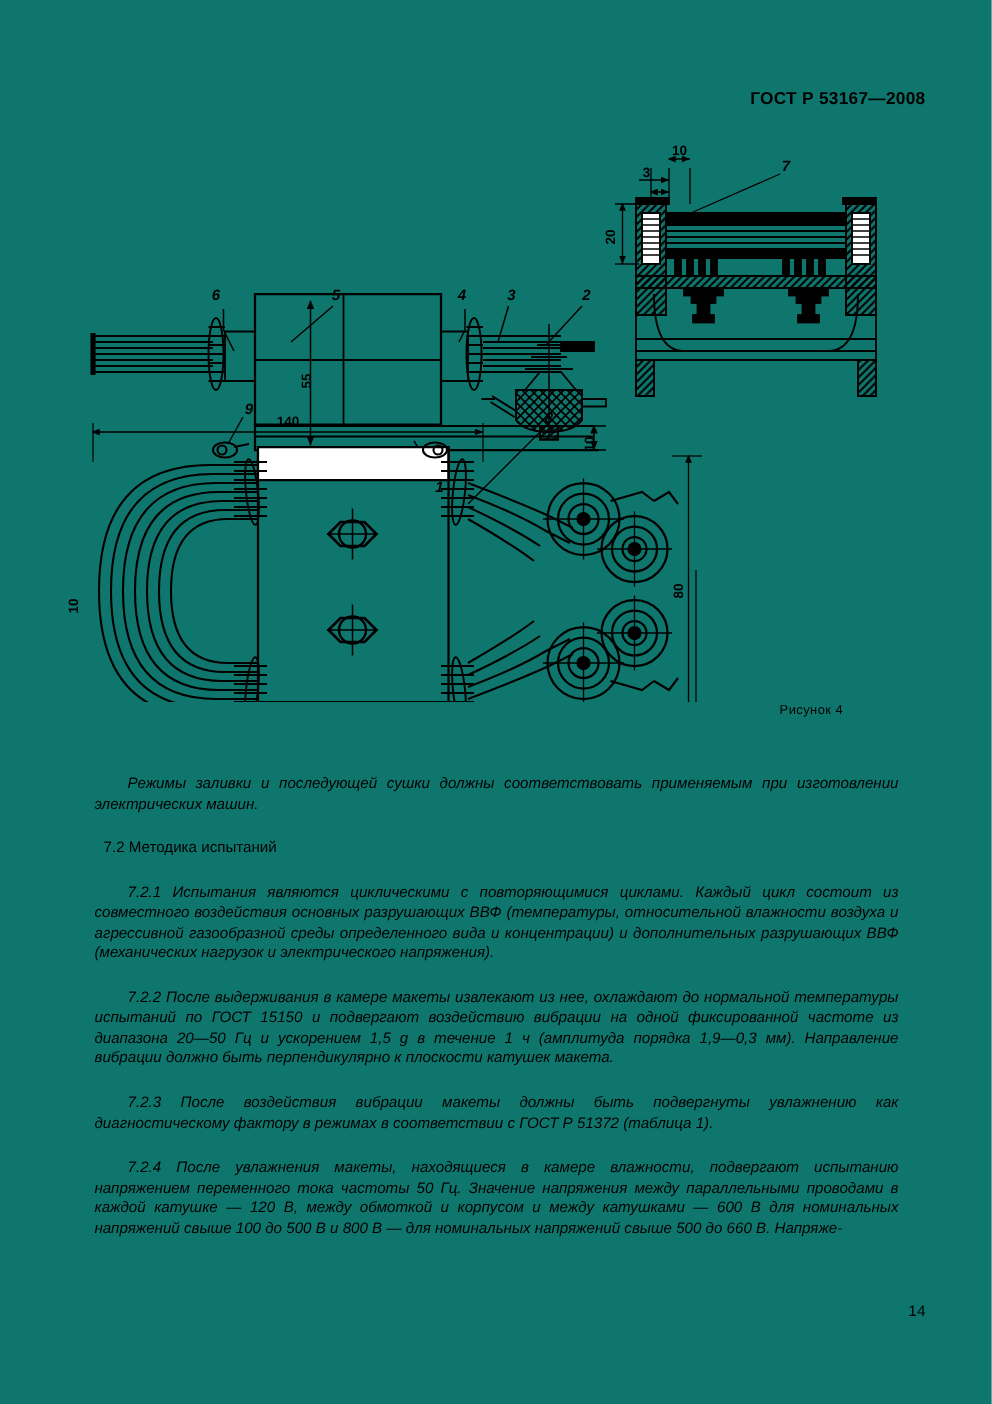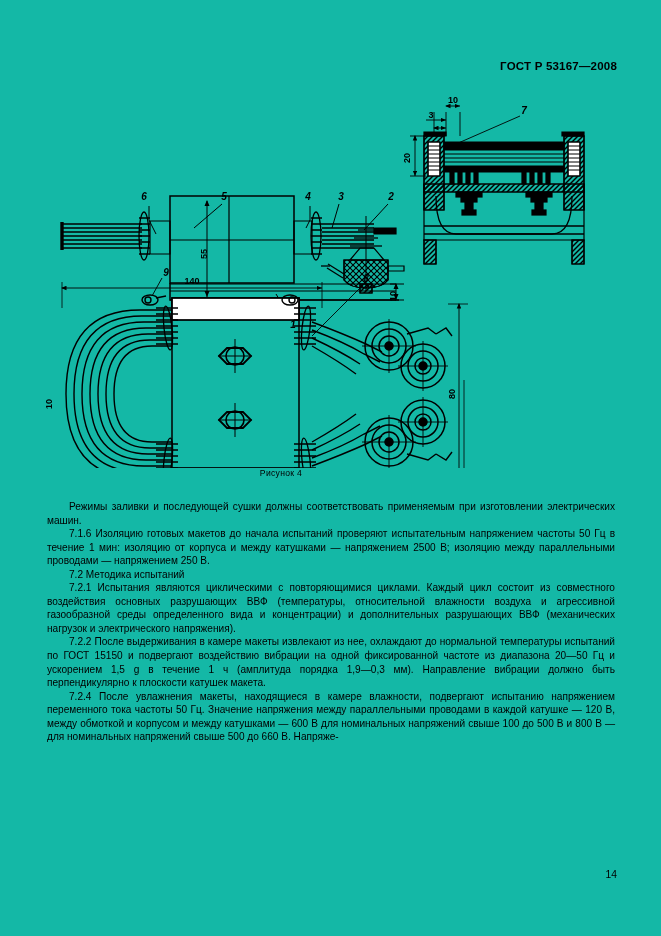--- a/index.html
+++ b/index.html
@@ -12,21 +12,21 @@
     height: 936px;
     position: relative;
     font-family: "Liberation Sans", sans-serif;
     color: #000000;
     overflow: hidden;
   }
 
   .page {
     position: absolute;
     inset: 0;
-    background: #14b8a6;
+    background: #0f766e;
   }
 
   
   .header {
     position: absolute;
     top: 60px;
     right: 44px;
     font-size: 11.5px;
     font-weight: bold;
     letter-spacing: 0.2px;
@@ -48,39 +48,40 @@
     width: 573px;
     height: 380px;
   }
   .figure svg { display: block; }
 
   .fig-caption {
     position: absolute;
     top: 468px;
     left: 0;
     width: 562px;
-    text-align: center;
+    text-align: right;
     font-size: 8.6px;
     letter-spacing: 0.3px;
   }
 
   
   .body {
     position: absolute;
     top: 500px;
     left: 47px;
     width: 568px;
     font-size: 10.1px;
     line-height: 13.55px;
     text-align: justify;
     text-justify: inter-word;
   }
   .body p {
-    margin: 0;
+    margin: 16px;
     text-indent: 22px;
+    font-style: italic;
   }
   .body h3 {
     margin: 0;
     font-size: 10.1px;
     line-height: 13.55px;
     font-weight: normal;
     text-indent: 22px;
   }
 
   
@@ -435,22 +436,22 @@
         <text x="274" y="439" text-anchor="middle">180</text>
         <text x="411" y="306" text-anchor="middle" transform="rotate(-90 411 306)">80</text>
       </g>
     </svg>
   </div>
 
   <div class="fig-caption">Рисунок 4</div>
 
   <div class="body">
     <p>Режимы заливки и последующей сушки должны соответствовать применяемым при изготовлении электрических машин.</p>
-    <p>7.1.6  Изоляцию готовых макетов до начала испытаний проверяют испытательным напряжением частоты 50 Гц в течение 1 мин: изоляцию от корпуса и между катушками — напряжением 2500 В; изоляцию между параллельными проводами — напряжением 250 В.</p>
     <h3>7.2  Методика испытаний</h3>
     <p>7.2.1  Испытания являются циклическими с повторяющимися циклами. Каждый цикл состоит из совместного воздействия основных разрушающих ВВФ (температуры, относительной влажности воздуха и агрессивной газообразной среды определенного вида и концентрации) и дополнительных разрушающих ВВФ (механических нагрузок и электрического напряжения).</p>
     <p>7.2.2  После выдерживания в камере макеты извлекают из нее, охлаждают до нормальной температуры испытаний по ГОСТ 15150 и подвергают воздействию вибрации на одной фиксированной частоте из диапазона 20—50 Гц и ускорением 1,5 g в течение 1 ч (амплитуда порядка 1,9—0,3 мм). Направление вибрации должно быть перпендикулярно к плоскости катушек макета.</p>
+    <p>7.2.3  После воздействия вибрации макеты должны быть подвергнуты увлажнению как диагностическому фактору в режимах в соответствии с ГОСТ Р 51372 (таблица 1).</p>
     <p>7.2.4  После увлажнения макеты, находящиеся в камере влажности, подвергают испытанию напряжением переменного тока частоты 50 Гц. Значение напряжения между параллельными проводами в каждой катушке — 120 В, между обмоткой и корпусом и между катушками — 600 В для номинальных напряжений свыше 100 до 500 В и 800 В — для номинальных напряжений свыше 500 до 660 В. Напряже-</p>
   </div>
 
   <div class="page-number">14</div>
 
 </div>
 
 </body></html>

